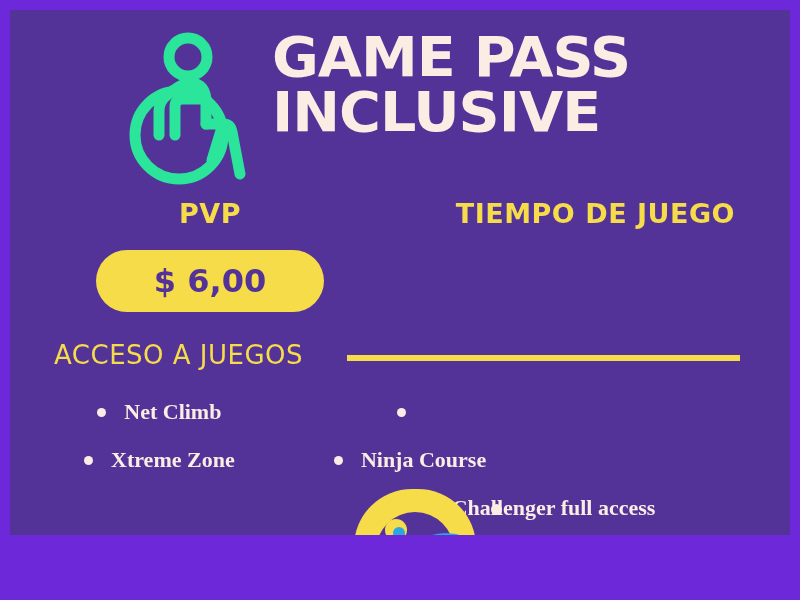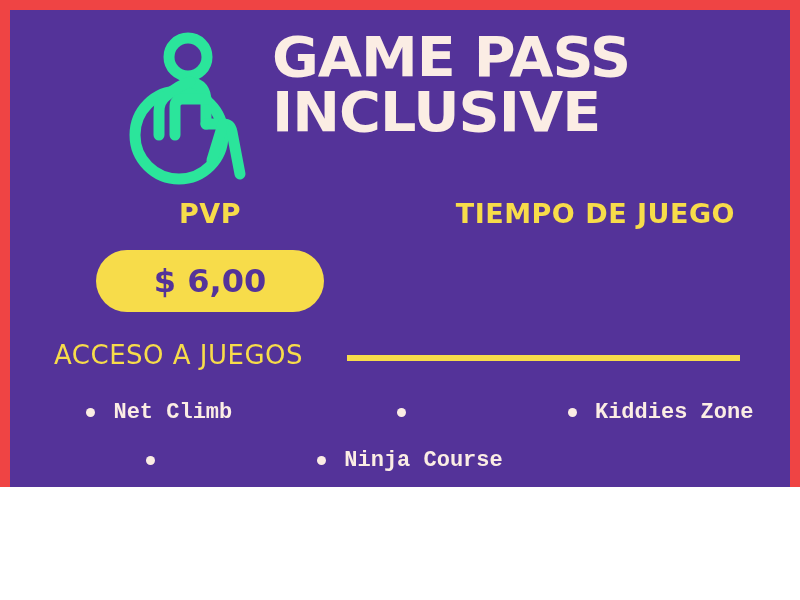--- a/index.html
+++ b/index.html
@@ -9,22 +9,22 @@
   body {
     width: 800px;
     height: 600px;
     overflow: hidden;
     font-family: "Liberation Sans", sans-serif;
   }
 
   #card {
     position: relative;
     width: 800px;
-    height: 487px;
-    background: #ef4444;
+    height: 600px;
+    background: #6d28d9;
     overflow: hidden;
   }
 
   
   #panel {
     position: absolute;
     left: 10px;
     top: 10px;
     width: 780px;
     height: 525px;
@@ -135,21 +135,21 @@
   .game-cell .bullet {
     width: 9px;
     height: 9px;
     border-radius: 50%;
     background: #FBEDE4;
     margin-right: 18px;
     flex: none;
   }
   .game-cell .game-name {
     color: #FBEDE4;
-    font-family: Liberation Mono, monospace;
+    font-family: Liberation Serif, serif;
     font-weight: bold;
     font-size: 22px;
     white-space: nowrap;
   }
   .row-3 { justify-content: center; padding-left: 130px; }
 
   
   #logo-bump {
     position: absolute;
     left: 344px;
@@ -216,29 +216,26 @@
     <div id="game-list">
 
       <div class="game-row">
         <div class="game-cell" style="width:33.34%;">
           <span class="bullet"></span>
           <span class="game-name">Net Climb</span>
         </div>
         <div class="game-cell" style="width:33.33%;">
           <span class="bullet"></span>
         </div>
-        <div class="game-cell" style="width:33.33%;">
-          <span class="bullet"></span>
-          <span class="game-name">Kiddies Zone</span>
-        </div>
       </div>
 
       <div class="game-row">
         <div class="game-cell" style="width:33.34%;">
           <span class="bullet"></span>
+          <span class="game-name">Xtreme Zone</span>
         </div>
         <div class="game-cell" style="width:33.33%;text-align:center;">
           <span class="bullet"></span>
           <span class="game-name">Ninja Course</span>
         </div>
       </div>
 
       <div class="game-row row-3">
         <div class="game-cell">
           <span class="bullet"></span>

